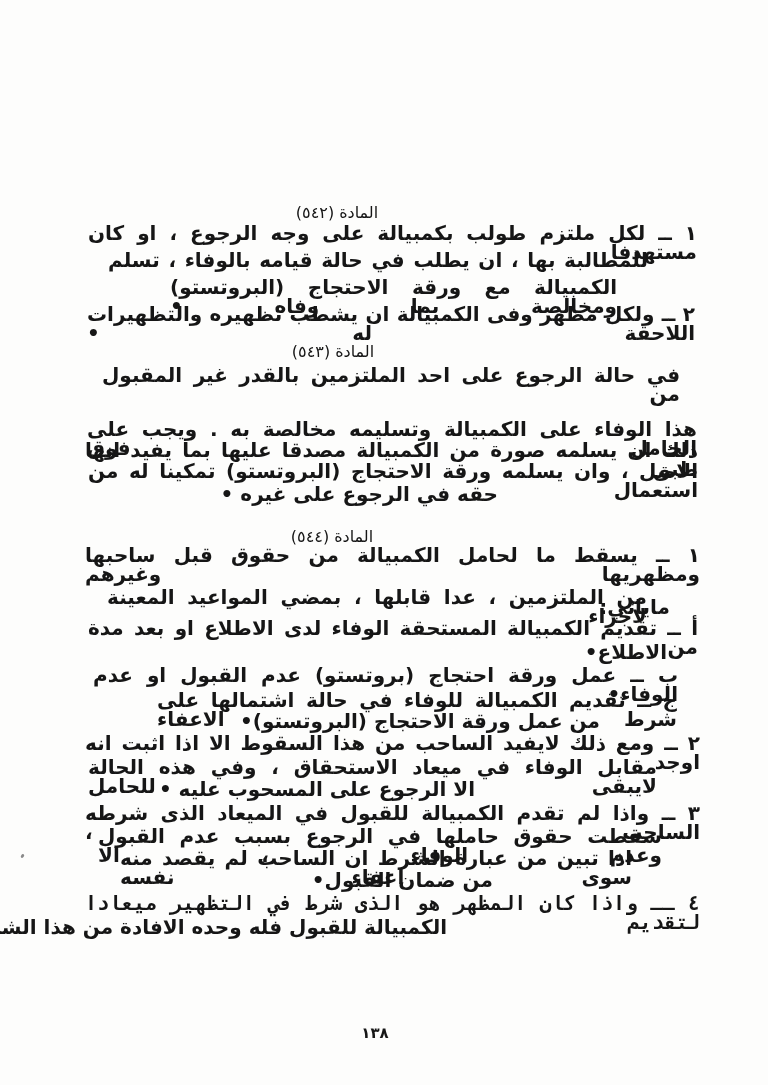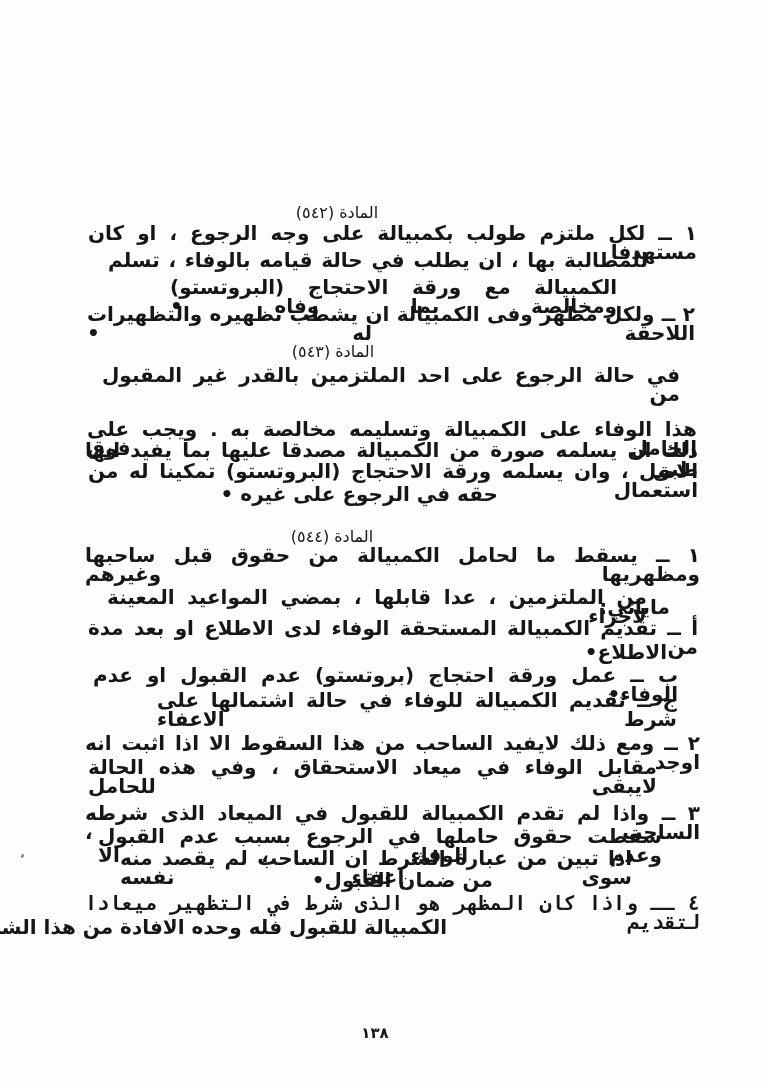--- a/index.html
+++ b/index.html
@@ -72,21 +72,23 @@
     <div class="text-line justified" style="top: 462px; right: 70px; left: 88px;">الاصل ، وان يسلمه ورقة الاحتجاج (البروتستو) تمكينا له من استعمال</div>
     <div class="text-line natural" style="top: 485px; right: 270px;">حقه في الرجوع على غيره •</div>
     <div class="article-heading" style="top: 527px; left: 332px;">المادة (٥٤٤)</div>
     <div class="text-line justified" style="top: 546px; right: 68px; left: 85px;">١ ــ يسقط ما لحامل الكمبيالة من حقوق قبل ساحبها ومظهريها وغيرهم</div>
     <div class="text-line justified" style="top: 572px; right: 121px; left: 107px; margin-top: 16px;">من الملتزمين ، عدا قابلها ، بمضي المواعيد المعينة لاجراء</div>
     <div class="text-line natural" style="top: 598px; right: 98px;">ماياتي:</div>
     <div class="text-line justified" style="top: 619px; right: 70px; left: 88px;">أ ــ تقديم الكمبيالة المستحقة الوفاء لدى الاطلاع او بعد مدة من</div>
     <div class="text-line natural" style="top: 643px; right: 101px;">الاطلاع•</div>
     <div class="text-line justified" style="top: 666px; right: 90px; left: 93px;">ب ــ عمل ورقة احتجاج (بروتستو) عدم القبول او عدم الوفاء•</div>
     <div class="text-line justified" style="top: 691px; right: 91px; left: 157px;">ج ــ تقديم الكمبيالة للوفاء في حالة اشتمالها على شرط الاعفاء</div>
+    <div class="text-line natural" style="top: 712px; right: 168px;">من عمل ورقة الاحتجاج (البروتستو)•</div>
     <div class="text-line justified" style="top: 734px; right: 68px; left: 85px;">٢ ــ ومع ذلك لايفيد الساحب من هذا السقوط الا اذا اثبت انه اوجد</div>
     <div class="text-line justified" style="top: 758px; right: 111px; left: 88px;">مقابل الوفاء في ميعاد الاستحقاق ، وفي هذه الحالة لايبقى للحامل</div>
+    <div class="text-line natural" style="top: 780px; right: 293px;">الا الرجوع على المسحوب عليه •</div>
     <div class="text-line justified" style="top: 804px; right: 68px; left: 85px;">٣ ــ واذا لم تقدم الكمبيالة للقبول في الميعاد الذى شرطه الساحب ،</div>
     <div class="text-line justified" style="top: 827px; right: 106px; left: 98px;">سقطت حقوق حاملها في الرجوع بسبب عدم القبول وعدم الوفاء ، الا</div>
     <div class="text-line justified" style="top: 849px; right: 136px; left: 120px;">اذا تبين من عبارة الشرط ان الساحب لم يقصد منه سوى اعفاء نفسه</div>
     <div class="text-line natural" style="top: 871px; right: 275px;">من ضمان القبول•</div>
     <div class="text-line justified" style="top: 895px; right: 68px; left: 85px; font-family: Liberation Mono, monospace;">٤ ــ واذا كان المظهر هو الذى شرط في التظهير ميعادا لتقديم</div>
     <div class="text-line natural" style="top: 918px; right: 321px;">الكمبيالة للقبول فله وحده الافادة من هذا الشرط•</div>
   </div>
 
 </body></html>

